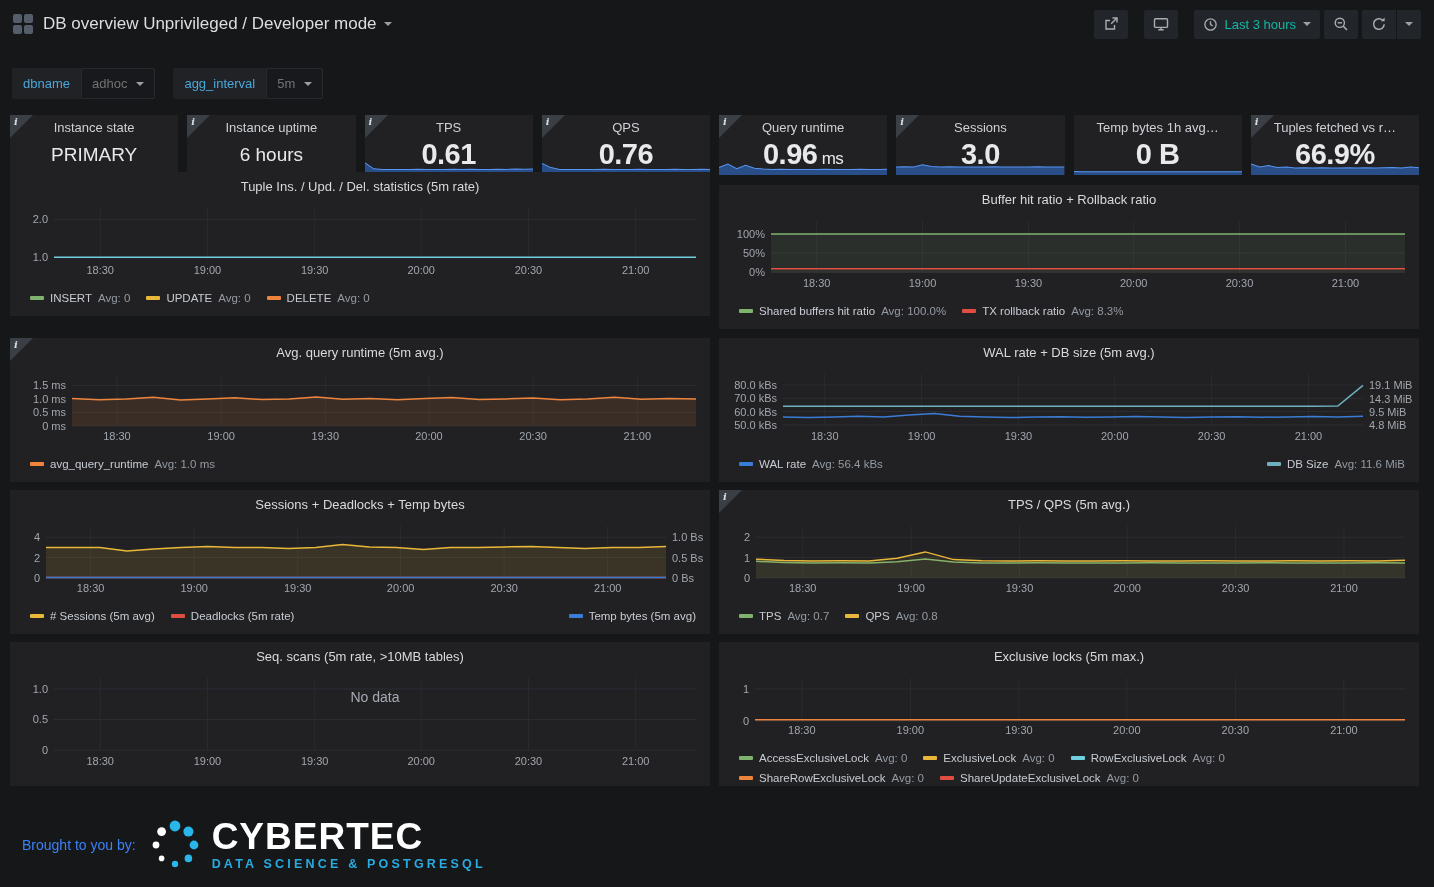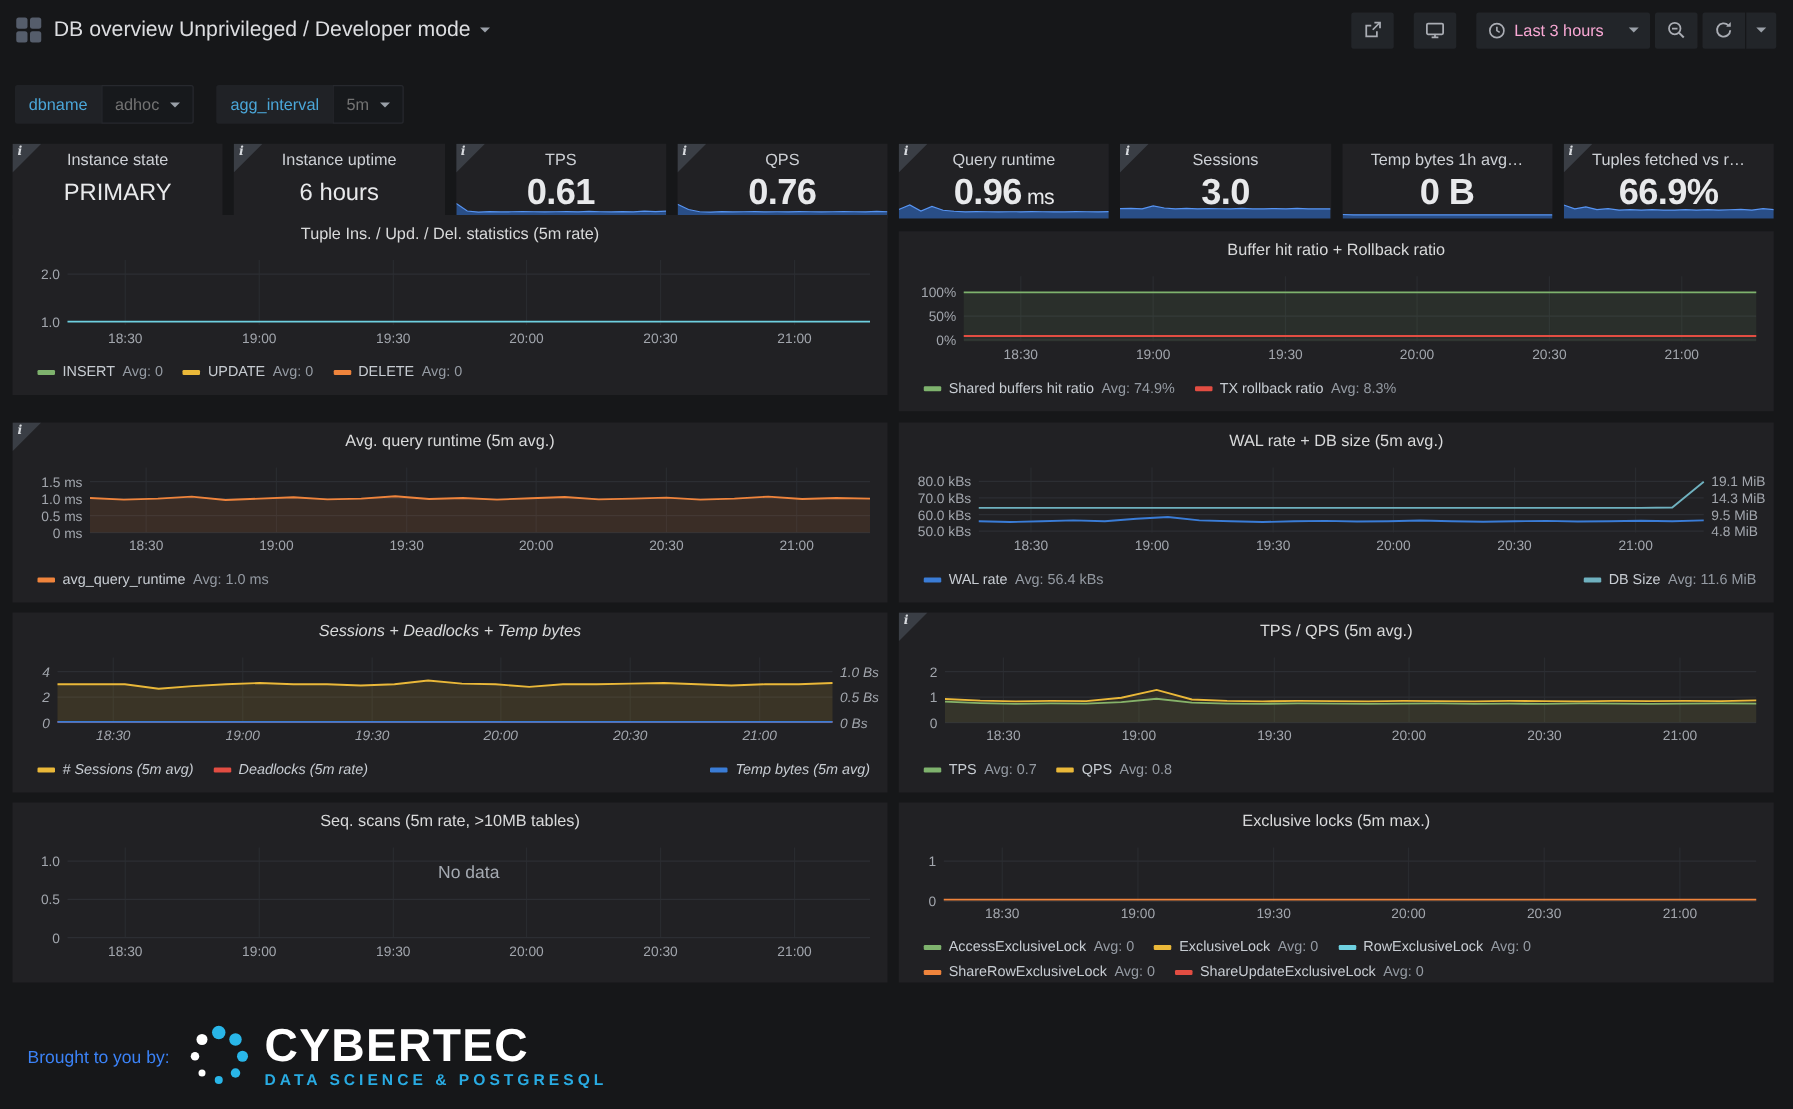--- a/index.html
+++ b/index.html
@@ -9,21 +9,21 @@
 
 .navbar{position:absolute;top:0;left:0;right:0;height:48px;display:flex;align-items:center;padding:0 13px;}
 .grid-icon{width:20px;height:20px;display:grid;grid-template-columns:9px 9px;grid-template-rows:9px 9px;gap:2px;margin-right:10px;cursor:pointer;}
 .grid-icon span{background:#555d6b;border-radius:2px;}
 .nav-title{font-size:17px;color:#dcdde0;cursor:pointer;}
 .caret{display:inline-block;width:0;height:0;border-left:4px solid transparent;border-right:4px solid transparent;border-top:4px solid #9aa0a8;}
 .nav-title-caret{margin-left:7px;}
 .nav-right{margin-left:auto;display:flex;align-items:center;}
 .nav-btn{height:29px;background:#222529;border-radius:2px;display:flex;align-items:center;justify-content:center;padding:0 9px;color:#aaadb4;font-size:13px;cursor:pointer;white-space:nowrap;}
 .nav-btn svg{display:block;}
-.nav-btn .btn-text{margin:0 20px 0 6px;color:#f9a8d4;}
+.nav-btn .btn-text{margin:0 7px 0 6px;color:#14b8a6;}
 .mr16{margin-right:16px;}.mr4{margin-right:4px;}
 .rf-group{display:flex;gap:1px;}
 .rf-group .nav-btn:first-child{border-radius:2px 0 0 2px;}
 .rf-group .nav-btn:last-child{border-radius:0 2px 2px 0;padding:0 8px;}
 
 .submenu{position:absolute;top:68px;left:12px;display:flex;}
 .var-control{display:flex;height:31px;margin-right:18px;cursor:pointer;text-align:center;}
 .var-label{display:flex;align-items:center;background:#202226;color:#4ba7d9;font-size:13px;font-weight:500;padding:0 11px;border-radius:2px 0 0 2px;}
 .var-value{display:flex;align-items:center;background:#17191c;border:1px solid #27292e;color:#737373;font-size:13px;padding:0 10px;border-radius:0 2px 2px 0;}
 .var-value .caret{margin-left:9px;}
@@ -277,21 +277,21 @@
         <line x1="52" y1="20.9051094890511" x2="686" y2="20.9051094890511" stroke="#2c2e33" stroke-width="1"></line>
         <text x="46" y="24.9051094890511" text-anchor="end" font-size="11" fill="#a2a6ad">100%</text>
         <path d="M52,60 L52.0,20.9 L 686.0,20.9 L686,60 Z" fill="#7eb26d" fill-opacity="0.1"></path>
         <polyline points="52.0,20.9 686.0,20.9" fill="none" stroke="#7eb26d" stroke-width="1.5"></polyline>
         <polyline points="52.0,55.8 686.0,55.8" fill="none" stroke="#e24d42" stroke-width="1.5"></polyline>
       </svg>
     <div class="legend">
         <span class="legend-item">
           <span class="legend-swatch" style="background: rgb(126, 178, 109);"></span>
           <span class="legend-name">Shared buffers hit ratio</span>
-          <span class="legend-avg">Avg: 74.9%</span>
+          <span class="legend-avg">Avg: 100.0%</span>
         </span>
         <span class="legend-item">
           <span class="legend-swatch" style="background: rgb(226, 77, 66);"></span>
           <span class="legend-name">TX rollback ratio</span>
           <span class="legend-avg">Avg: 8.3%</span>
         </span>
       </div>
   </div>
     <div class="panel chart-panel" style="top: 338px; left: 10px;">
     <div class="info-corner">
@@ -367,21 +367,21 @@
           <span class="legend-name">WAL rate</span>
           <span class="legend-avg">Avg: 56.4 kBs</span>
         </span>
         <span class="legend-item right">
           <span class="legend-swatch" style="background: rgb(111, 177, 191);"></span>
           <span class="legend-name">DB Size</span>
           <span class="legend-avg">Avg: 11.6 MiB</span>
         </span>
       </div>
   </div>
-    <div class="panel chart-panel" style="top: 490px; left: 10px; font-style: italic;">
+    <div class="panel chart-panel" style="top: 490px; left: 10px;">
 
     <div class="chart-title">Sessions + Deadlocks + Temp bytes</div>
     <svg class="chart-svg" viewBox="0 0 700 86" width="700" height="86">
         <line x1="80.63999999999999" y1="8" x2="80.63999999999999" y2="60" stroke="#292b2f" stroke-width="1"></line>
         <text x="80.63999999999999" y="74" text-anchor="middle" font-size="11" fill="#a2a6ad">18:30</text>
         <line x1="184.18" y1="8" x2="184.18" y2="60" stroke="#292b2f" stroke-width="1"></line>
         <text x="184.18" y="74" text-anchor="middle" font-size="11" fill="#a2a6ad">19:00</text>
         <line x1="287.72" y1="8" x2="287.72" y2="60" stroke="#292b2f" stroke-width="1"></line>
         <text x="287.72" y="74" text-anchor="middle" font-size="11" fill="#a2a6ad">19:30</text>
         <line x1="390.64" y1="8" x2="390.64" y2="60" stroke="#292b2f" stroke-width="1"></line>

